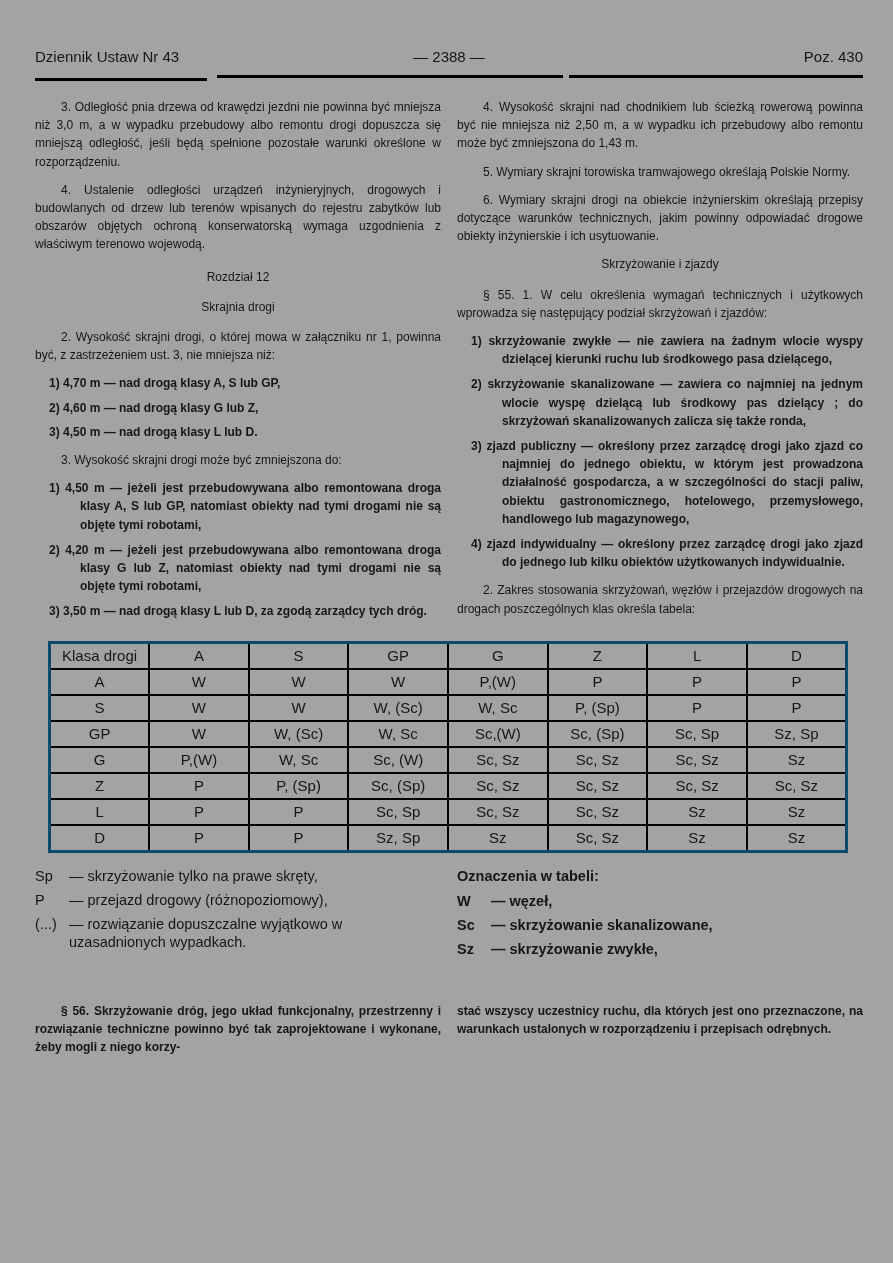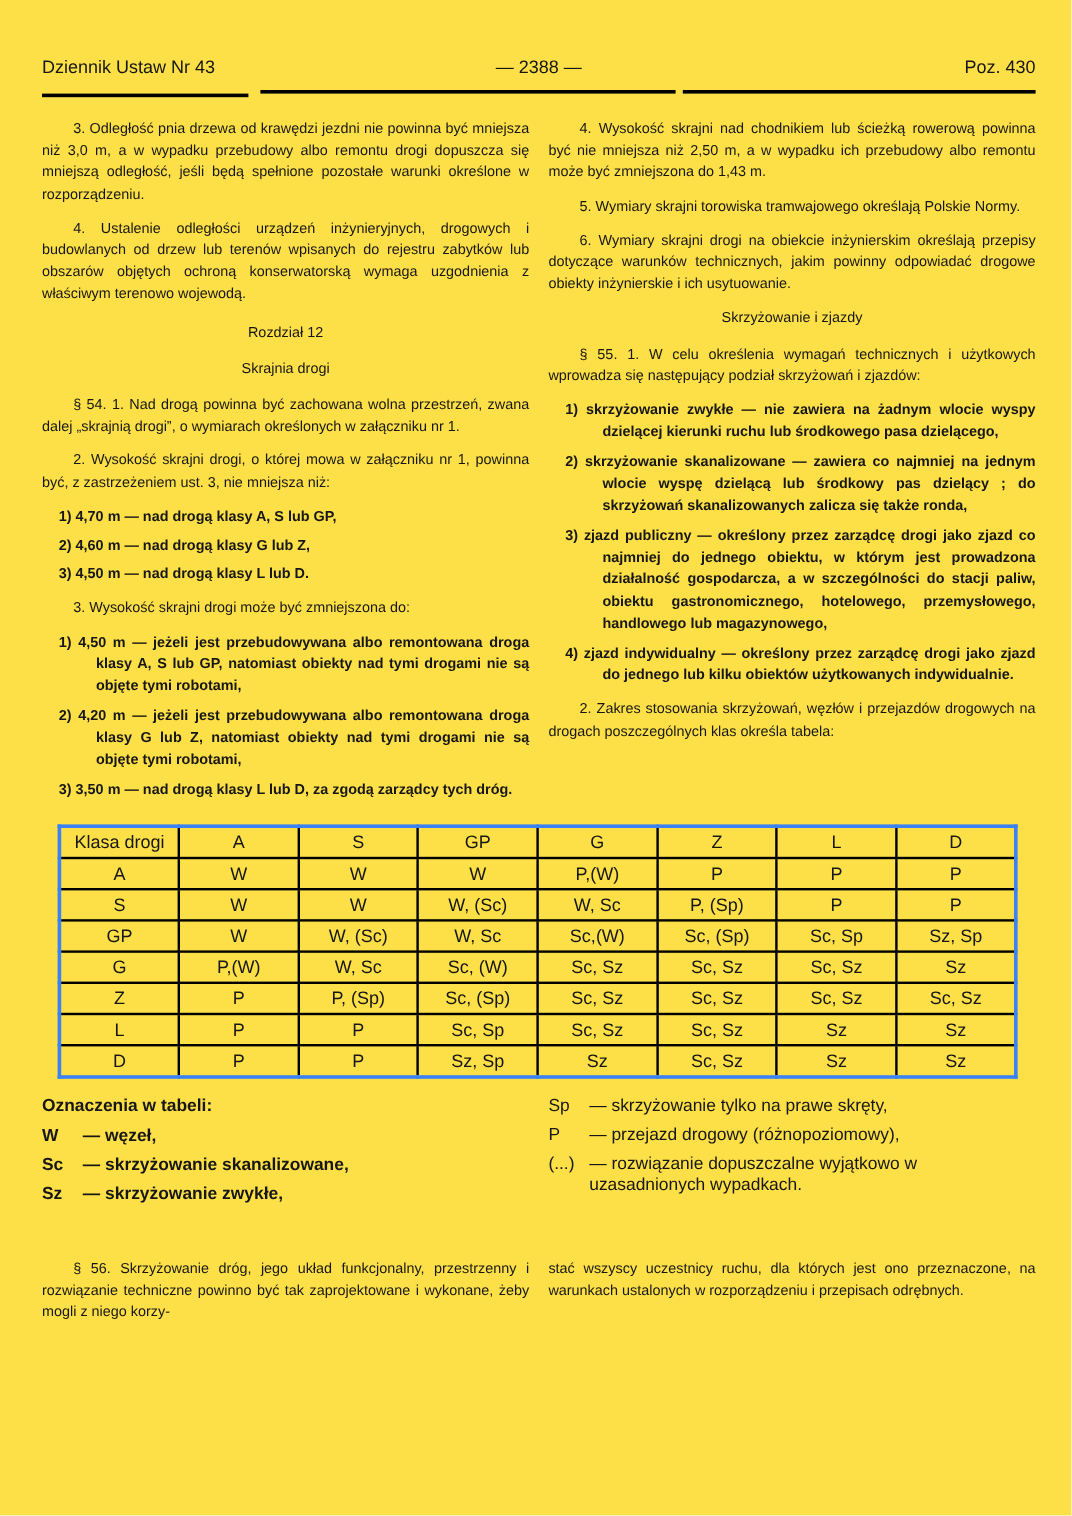--- a/index.html
+++ b/index.html
@@ -1,20 +1,20 @@
 <!DOCTYPE html>
 <html lang="pl"><head>
 <meta charset="utf-8">
 <style>
   html,body{margin:0;padding:0;background:#fff;}
   .page{
     position:relative;
     width:893px;height:1263px;
     box-sizing:border-box;
-    background:#fde047;
+    background:#a3a3a3;
     color:#161616;
     font-family:"Liberation Sans","DejaVu Sans",sans-serif;
     padding:48px 30px 0 35px;
     overflow:hidden;
   }
   
   .runhead{position:relative;height:24px;font-size:15px;}
   .runhead .left{position:absolute;left:0;top:0;}
   .runhead .center{position:absolute;left:50%;transform:translateX(-50%);top:0;}
   .runhead .right{position:absolute;right:0;top:0;}
@@ -41,31 +41,31 @@
     font-size:15px;
   }
   table.klasa td{
     border:2px solid #000;
     text-align:center;
     height:22px;
     padding:1px 2px;
     overflow:hidden;
     white-space:nowrap;
   }
-  table.klasa{border:3px solid #3b82f6;}
+  table.klasa{border:3px solid #0c4a6e;}
   
   .legend{display:flex;gap:16px;margin-top:14px;font-size:14.5px;line-height:18px;}
   .legend .lcol{flex:1 1 0;min-width:0;}
   .legend-title{margin:0 0 7px;font-weight:bold;}
   .legend-item{display:flex;margin:0 0 6px;}
   .legend-item .sym{flex:0 0 34px;}
   .legend-item .desc{flex:1 1 auto;}
   .legend .lcol.bold{font-weight:bold;}
   
-  .closing{display:flex;gap:16px;margin-top:38px;font-size:14.8px;line-height:18.4px;font-weight:normal;}
+  .closing{display:flex;gap:16px;margin-top:38px;font-size:14.8px;line-height:18.4px;font-weight:bold;}
   .closing .col p{margin:0;}
   .closing .indent{text-indent:26px;}
 </style>
 </head>
 <body>
 
 <div class="page">
 
   <div class="runhead">
     <span class="left">Dziennik Ustaw Nr 43</span>
@@ -78,21 +78,20 @@
     <span class="seg seg3"></span>
   </div>
 
   <div class="two-col">
 
     <div class="col">
       <p class="para">3. Odległość pnia drzewa od krawędzi jezdni nie powinna być mniejsza niż 3,0 m, a w wypadku przebudowy albo remontu drogi dopuszcza się mniejszą odległość, jeśli będą spełnione pozostałe warunki określone w rozporządzeniu.</p>
       <p class="para">4. Ustalenie odległości urządzeń inżynieryjnych, drogowych i budowlanych od drzew lub terenów wpisanych do rejestru zabytków lub obszarów objętych ochroną konserwatorską wymaga uzgodnienia z właściwym terenowo wojewodą.</p>
       <p class="chap-label">Rozdział 12</p>
       <p class="chap-title">Skrajnia drogi</p>
-      <p class="para">§ 54. 1. Nad drogą powinna być zachowana wolna przestrzeń, zwana dalej „skrajnią drogi”, o wymiarach określonych w załączniku nr 1.</p>
       <p class="para">2. Wysokość skrajni drogi, o której mowa w załączniku nr 1, powinna być, z zastrzeżeniem ust. 3, nie mniejsza niż:</p>
       <div class="list">
         <p class="list-item">1) 4,70 m — nad drogą klasy A, S lub GP,</p>
         <p class="list-item">2) 4,60 m — nad drogą klasy G lub Z,</p>
         <p class="list-item">3) 4,50 m — nad drogą klasy L lub D.</p>
       </div>
       <p class="para">3. Wysokość skrajni drogi może być zmniejszona do:</p>
       <div class="list tight">
         <p class="list-item">1) 4,50 m — jeżeli jest przebudowywana albo remontowana droga klasy A, S lub GP, natomiast obiekty nad tymi drogami nie są objęte tymi robotami,</p>
         <p class="list-item">2) 4,20 m — jeżeli jest przebudowywana albo remontowana droga klasy G lub Z, natomiast obiekty nad tymi drogami nie są objęte tymi robotami,</p>
@@ -196,49 +195,49 @@
           <td>Sz, Sp</td>
           <td>Sz</td>
           <td>Sc, Sz</td>
           <td>Sz</td>
           <td>Sz</td>
         </tr>
       </tbody>
   </table>
 
   <div class="legend">
+    <div class="lcol">
+      <div class="legend-item">
+        <span class="sym">Sp</span>
+        <span class="desc">— skrzyżowanie tylko na prawe skręty,</span>
+      </div>
+      <div class="legend-item">
+        <span class="sym">P</span>
+        <span class="desc">— przejazd drogowy (różnopoziomowy),</span>
+      </div>
+      <div class="legend-item">
+        <span class="sym">(...)</span>
+        <span class="desc">— rozwiązanie dopuszczalne wyjątkowo w uzasadnionych wypadkach.</span>
+      </div>
+    </div>
     <div class="lcol bold">
       <p class="legend-title">Oznaczenia w tabeli:</p>
       <div class="legend-item">
         <span class="sym">W</span>
         <span class="desc">— węzeł,</span>
       </div>
       <div class="legend-item">
         <span class="sym">Sc</span>
         <span class="desc">— skrzyżowanie skanalizowane,</span>
       </div>
       <div class="legend-item">
         <span class="sym">Sz</span>
         <span class="desc">— skrzyżowanie zwykłe,</span>
       </div>
     </div>
-    <div class="lcol">
-      <div class="legend-item">
-        <span class="sym">Sp</span>
-        <span class="desc">— skrzyżowanie tylko na prawe skręty,</span>
-      </div>
-      <div class="legend-item">
-        <span class="sym">P</span>
-        <span class="desc">— przejazd drogowy (różnopoziomowy),</span>
-      </div>
-      <div class="legend-item">
-        <span class="sym">(...)</span>
-        <span class="desc">— rozwiązanie dopuszczalne wyjątkowo w uzasadnionych wypadkach.</span>
-      </div>
-    </div>
   </div>
 
   <div class="closing">
     <div class="col">
       <p class="indent">§ 56. Skrzyżowanie dróg, jego układ funkcjonalny, przestrzenny i rozwiązanie techniczne powinno być tak zaprojektowane i wykonane, żeby mogli z niego korzy-</p>
     </div>
     <div class="col">
       <p>stać wszyscy uczestnicy ruchu, dla których jest ono przeznaczone, na warunkach ustalonych w rozporządzeniu i przepisach odrębnych.</p>
     </div>
   </div>

